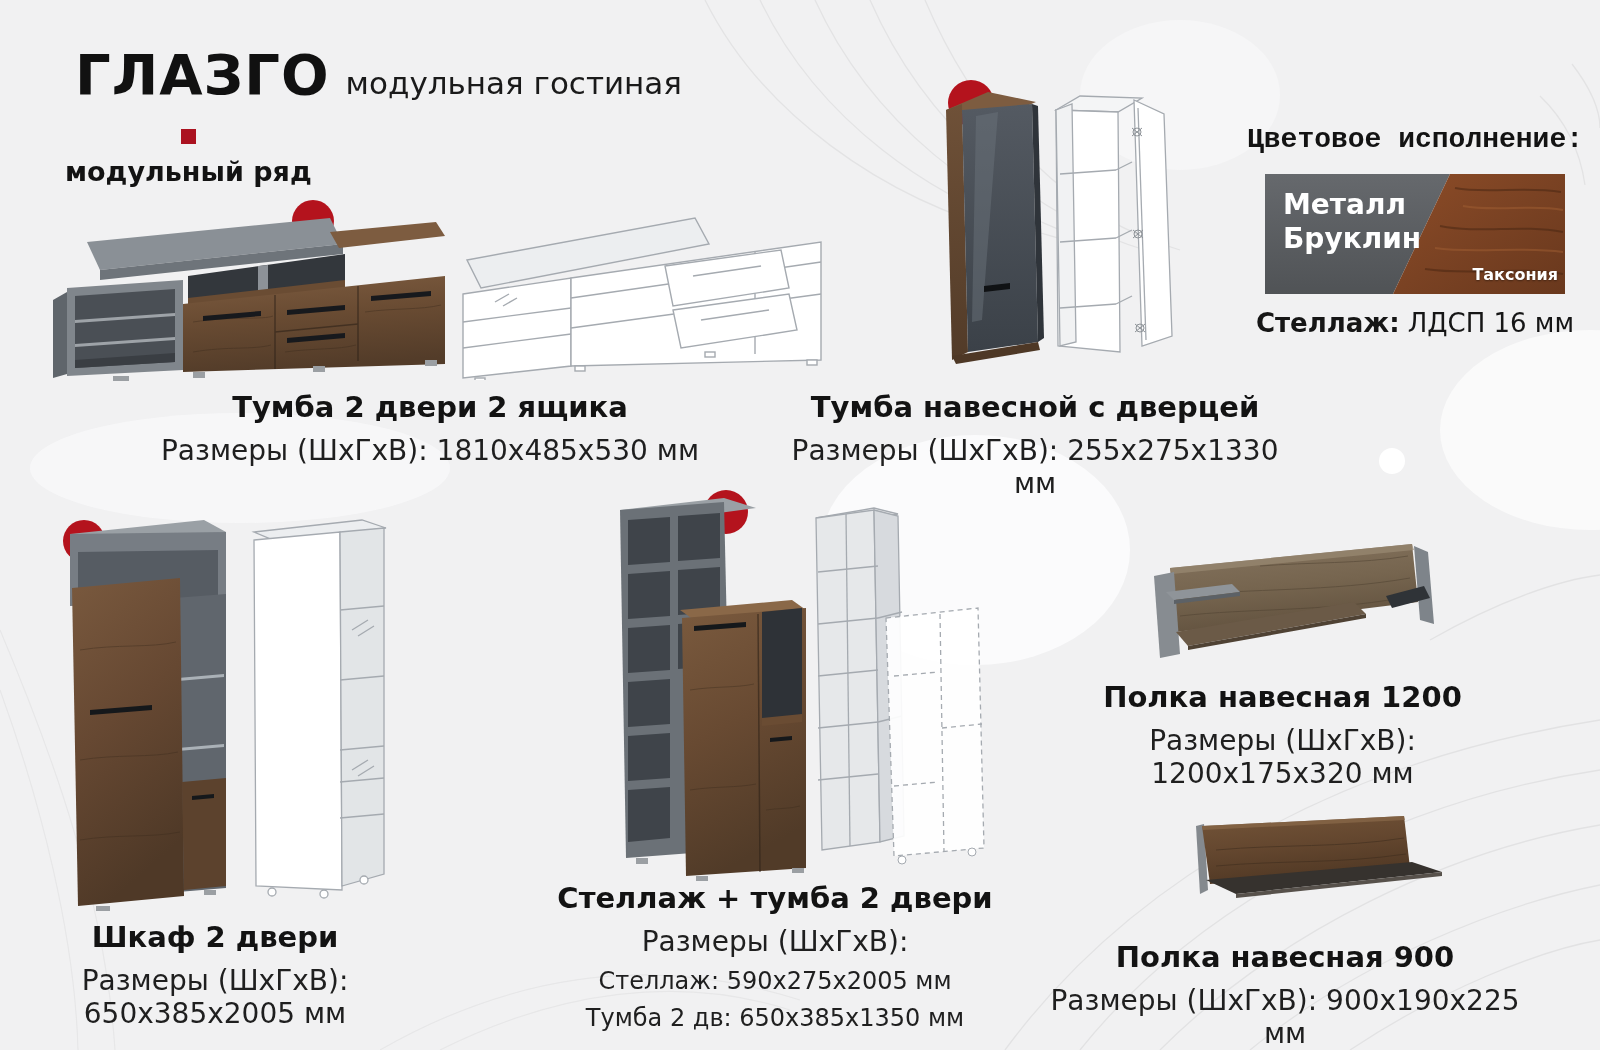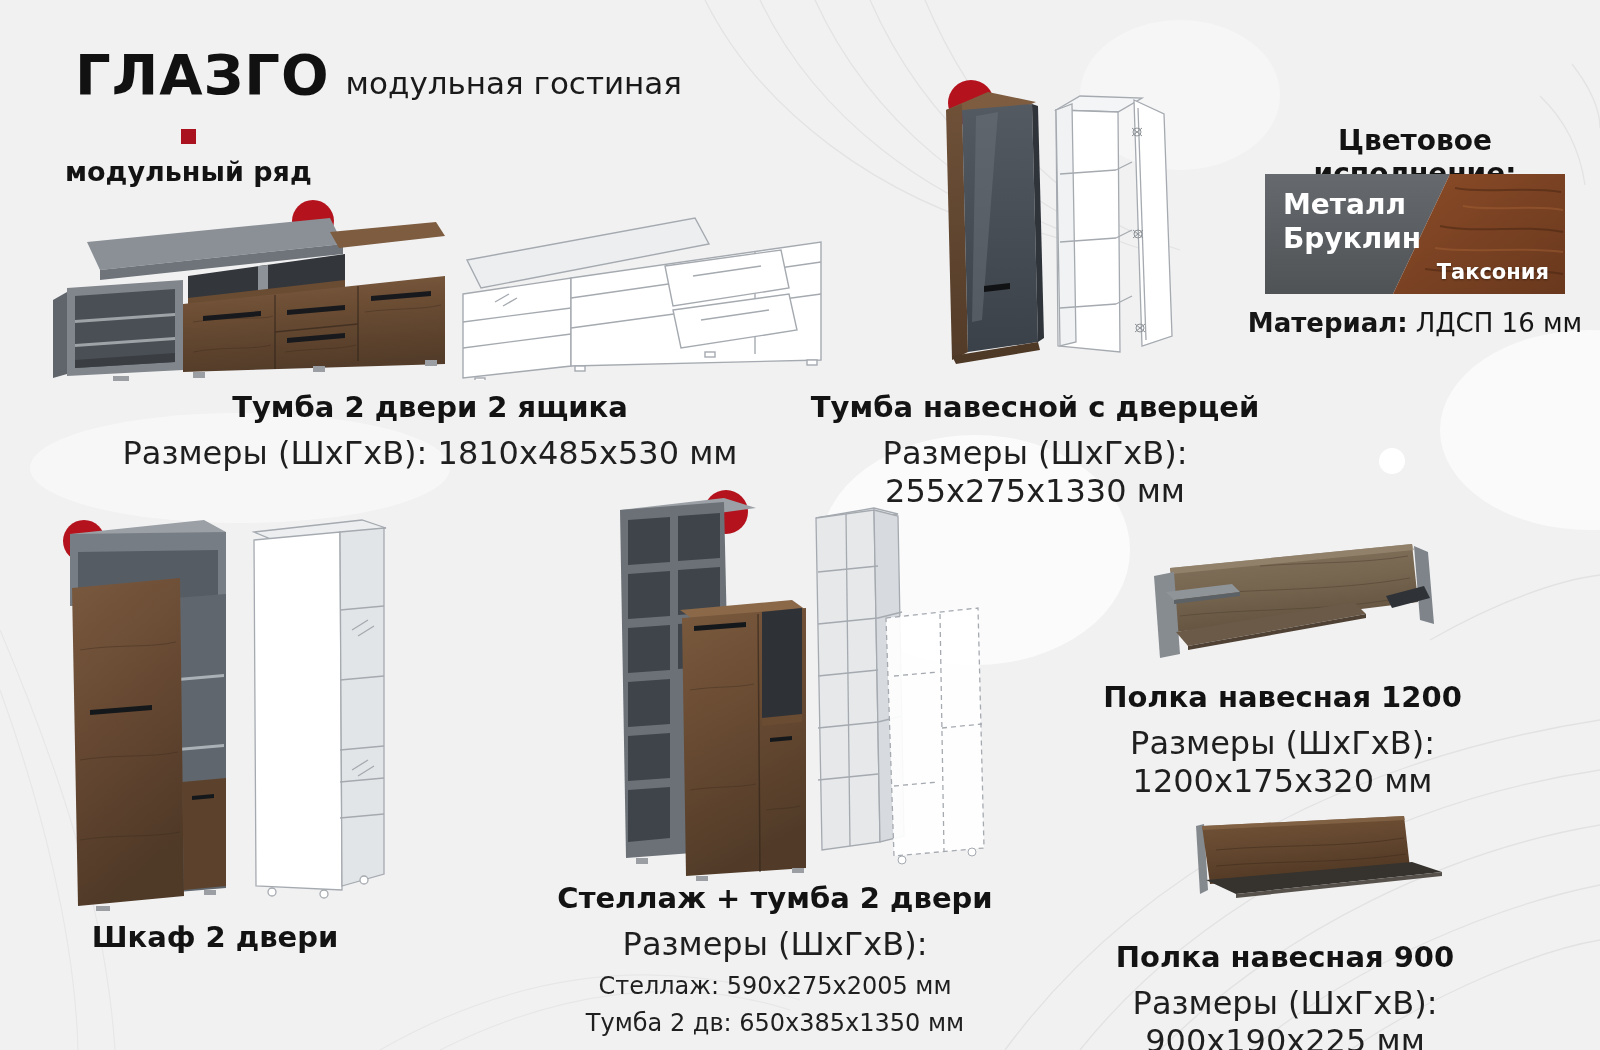--- a/index.html
+++ b/index.html
@@ -9,32 +9,32 @@
   svg{display:block;}
   
   .title-row{position:absolute;left:75px;top:42px;display:flex;align-items:baseline;gap:16px;}
   .title{font-size:56px;font-weight:700;letter-spacing:1px;color:#111;}
   .subtitle{font-size:31px;font-weight:400;color:#1a1a1a;}
   .series-row{position:absolute;left:65px;top:129px;display:flex;align-items:center;gap:12px;flex-direction:column;}
   .series-sq{width:15px;height:15px;background:#ab1220;}
   .series-label{font-size:27px;font-weight:700;color:#131313;}
   
   .finish-heading{position:absolute;left:1240px;top:124px;width:350px;text-align:center;
-        font-size:28px;font-weight:700;color:#131313;}
+        font-size:28px;font-weight:700;color:#131313;font-family:Liberation Mono, monospace;}
   .swatch{position:absolute;left:1265px;top:174px;width:300px;height:120px;}
   .swatch-label-left{position:absolute;left:18px;top:14px;width:130px;color:#fff;
         font-size:28px;font-weight:600;line-height:1.2;}
-  .swatch-label-right{position:absolute;right:16px;bottom:10px;color:#fff;
-        font-size:21px;font-weight:600;text-shadow:0 1px 2px rgba(0,0,0,.4);}
+  .swatch-label-right{position:absolute;right:7px;bottom:10px;color:#fff;
+        font-size:16px;font-weight:600;text-shadow:0 1px 2px rgba(0,0,0,.4);}
   .material{position:absolute;left:1240px;top:308px;width:350px;text-align:center;font-size:26px;color:#161616;}
   .material b{font-weight:700;margin-right:8px;}
   
   .cap{position:absolute;text-align:center;}
   .cap .nm{font-size:29px;font-weight:700;color:#131313;}
-  .cap .dm{font-size:32px;font-weight:400;color:#1f1f1f;margin-top:10px;}
+  .cap .dm{font-size:28px;font-weight:400;color:#1f1f1f;margin-top:10px;}
   .cap .dm2{font-size:24px;font-weight:400;color:#1f1f1f;margin-top:9px;}
   
   .badge{position:absolute;border-radius:50%;background:#b4131d;}
 </style>
 </head>
 <body>
 
 <div class="page">
 
   <svg class="abs" style="left:0;top:0" width="1600" height="1050" viewBox="0 0 1600 1050">
@@ -100,21 +100,21 @@
       </g>
       <g stroke="#a15f33" stroke-width="2" opacity="0.5" fill="none">
         <path d="M198,32 C230,38 268,30 298,36"></path>
         <path d="M170,74 C210,80 252,72 298,78"></path>
       </g>
     </svg>
     <div class="swatch-label-left">Металл Бруклин</div>
     <div class="swatch-label-right">Таксония</div>
   </div>
   <div class="material">
-    <b>Материал:</b><span>ЛДСП 16 мм</span>
+    <b>Стеллаж:</b><span>ЛДСП 16 мм</span>
   </div>
 
   <div class="badge" style="left:292px;top:200px;width:42px;height:42px;"></div>
   <div class="badge" style="left:948px;top:80px;width:46px;height:46px;"></div>
   <div class="badge" style="left:63px;top:520px;width:42px;height:42px;"></div>
   <div class="badge" style="left:704px;top:490px;width:44px;height:44px;"></div>
 
   <svg class="abs" style="left:53px;top:192px" width="398" height="196" viewBox="0 0 398 196">
     <defs>
       <linearGradient id="w1" x1="0" y1="0" x2="0.2" y2="1">
@@ -380,20 +380,21 @@
     <div class="dm">Размеры (ШхГхВ): 1810х485х530 мм</div>
   </div>
 
   <div class="cap" style="left:790px;top:390px;width:490px;">
     <div class="nm">Тумба навесной с дверцей</div>
     <div class="dm">Размеры (ШхГхВ): 255х275х1330 мм</div>
   </div>
 
   <div class="cap" style="left:10px;top:920px;width:410px;">
     <div class="nm">Шкаф 2 двери</div>
+    <div class="dm">Размеры (ШхГхВ): 650х385х2005 мм</div>
   </div>
 
   <div class="cap" style="left:545px;top:881px;width:460px;">
     <div class="nm">Стеллаж + тумба 2 двери</div>
     <div class="dm">Размеры (ШхГхВ):</div>
     <div class="dm2">Стеллаж: 590х275х2005 мм</div>
     <div class="dm2">Тумба 2 дв: 650х385х1350 мм</div>
   </div>
 
   <div class="cap" style="left:1045px;top:680px;width:475px;">

